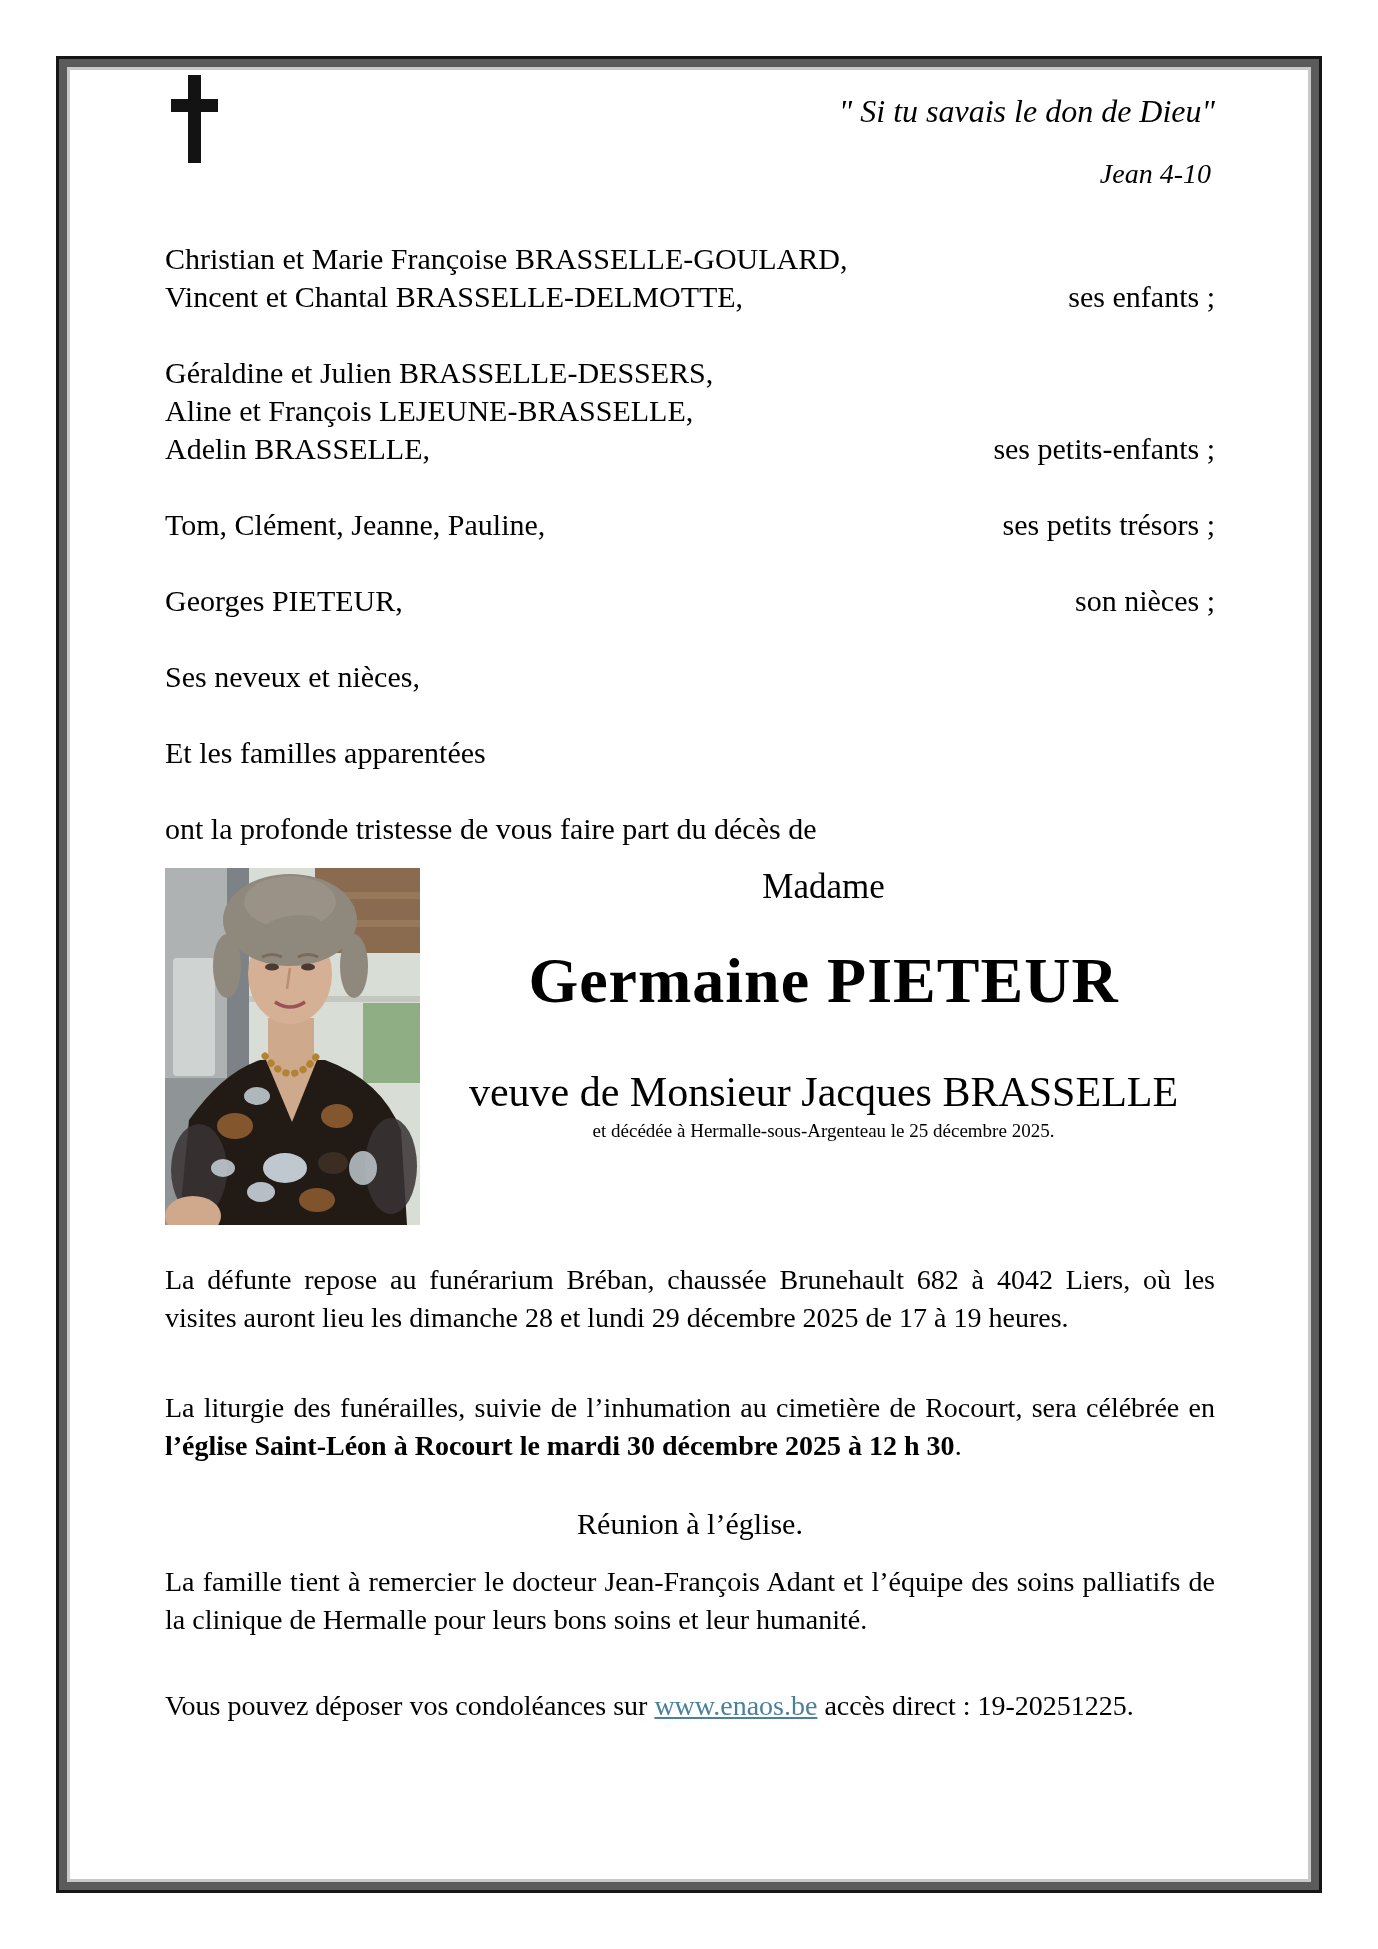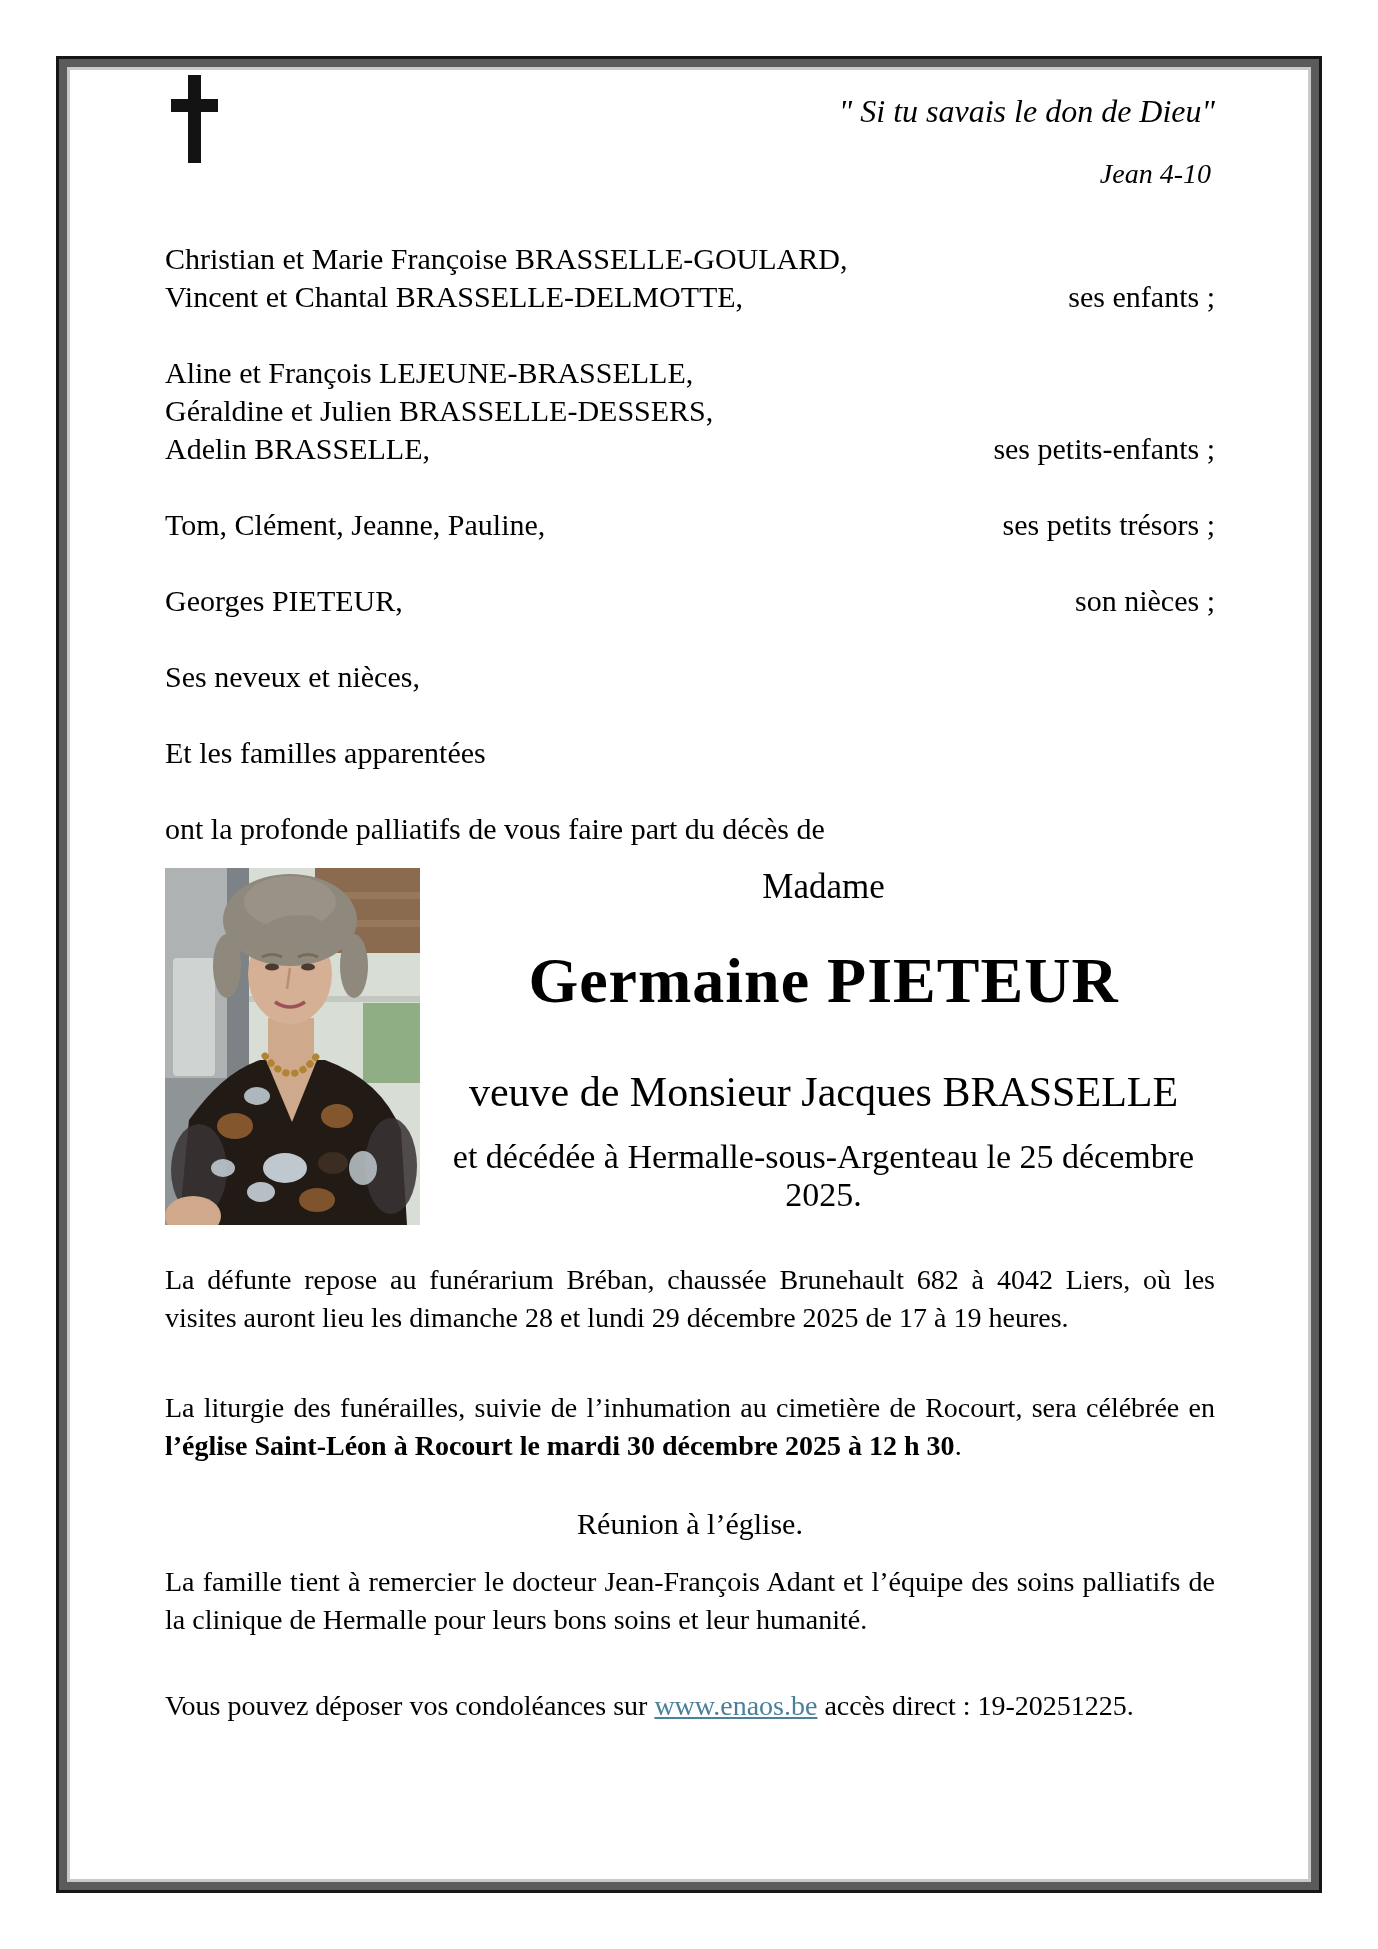--- a/index.html
+++ b/index.html
@@ -111,21 +111,21 @@
   .madame{ font-size:35px; line-height:38px; }
   .big-name{
     font-size:64px;
     line-height:66px;
     font-weight:bold;
     margin-top:42px;
     letter-spacing:1px;
   }
   .widow{ font-size:42px; line-height:40px; margin-top:58px; }
   .birth{ font-size:30px; line-height:38px; margin-top:52px; }
-  .death{ font-size:34px; line-height:38px; margin-top:26px; }
+  .death{ font-size:19px; line-height:38px; }
   
   .para{
     clear:both;
     font-size:28px;
     line-height:38px;
     text-align:justify;
   }
   .p-repose{ margin-top:42px; }
   .p-liturgy{ margin-top:52px; }
   .p-reunion{ margin-top:40px; text-align:center; clear:both; font-size:30px; line-height:38px;}
@@ -164,24 +164,24 @@
           <span>Christian et Marie Françoise BRASSELLE-GOULARD,</span>
         </div>
         <div class="row">
           <span>Vincent et Chantal BRASSELLE-DELMOTTE,</span>
           <span class="label">ses enfants ;</span>
         </div>
       </div>
 
       <div class="group">
         <div class="row">
+          <span>Géraldine et Julien BRASSELLE-DESSERS,</span>
+        </div>
+        <div class="row">
           <span>Aline et François LEJEUNE-BRASSELLE,</span>
-        </div>
-        <div class="row">
-          <span>Géraldine et Julien BRASSELLE-DESSERS,</span>
         </div>
         <div class="row">
           <span>Adelin BRASSELLE,</span>
           <span class="label">ses petits-enfants ;</span>
         </div>
       </div>
 
       <div class="group">
         <div class="row">
           <span>Tom, Clément, Jeanne, Pauline,</span>
@@ -203,21 +203,21 @@
       </div>
 
       <div class="group">
         <div class="row">
           <span>Et les familles apparentées</span>
         </div>
       </div>
 
       <div class="group">
         <div class="row">
-          <span>ont la profonde palliatifs de vous faire part du décès de</span>
+          <span>ont la profonde tristesse de vous faire part du décès de</span>
         </div>
       </div>
     </div>
 
     <div class="announce">
 
       <svg class="photo" viewBox="0 0 255 357" xmlns="http://www.w3.org/2000/svg" preserveAspectRatio="none">
 
         <rect x="0" y="0" width="255" height="357" fill="#aeb2b3"></rect>
         <rect x="0" y="210" width="64" height="147" fill="#8f9496"></rect>

